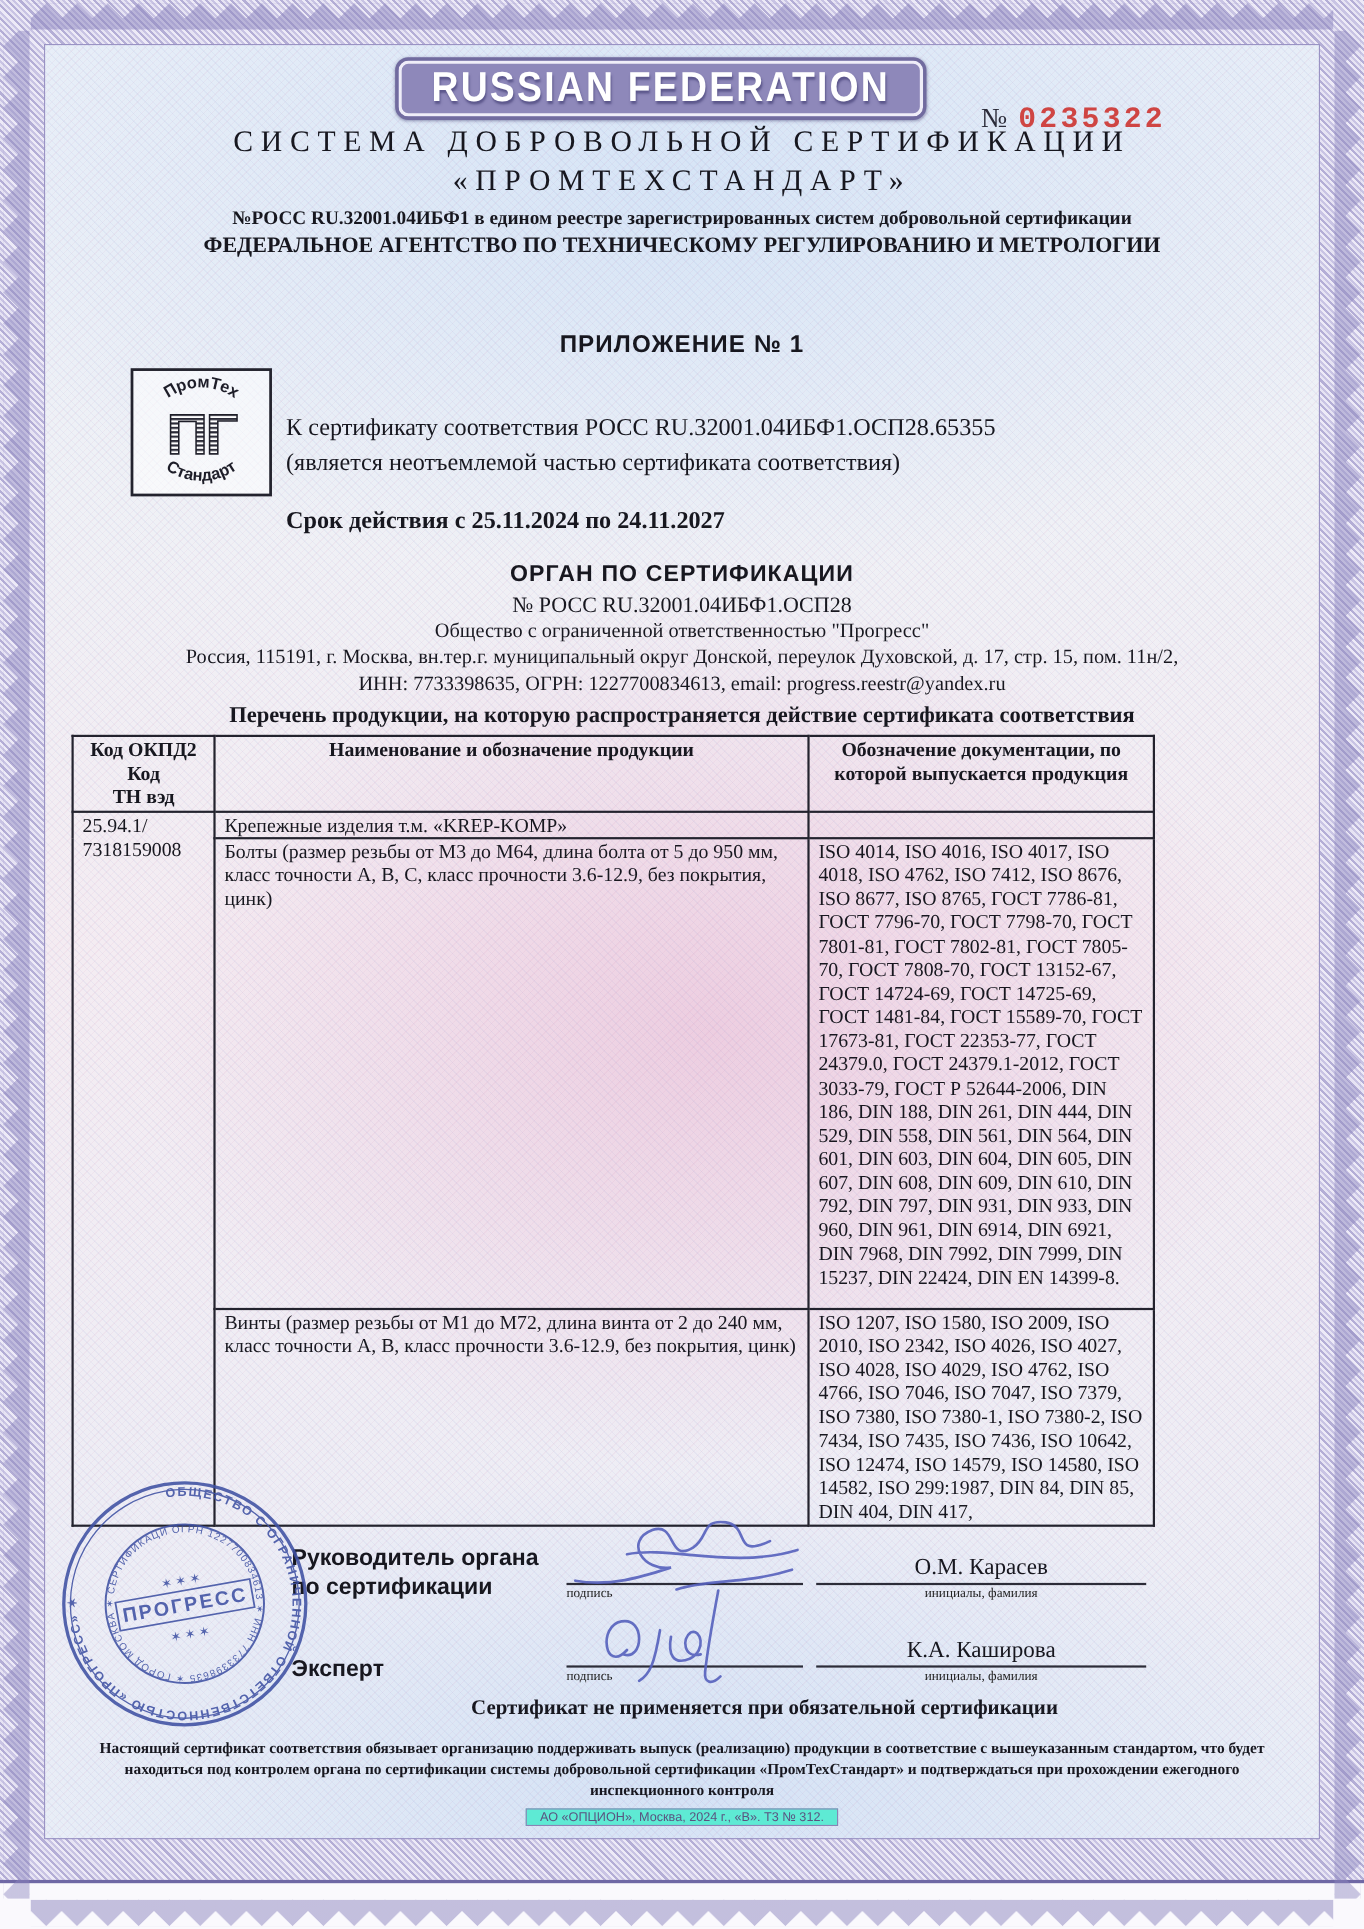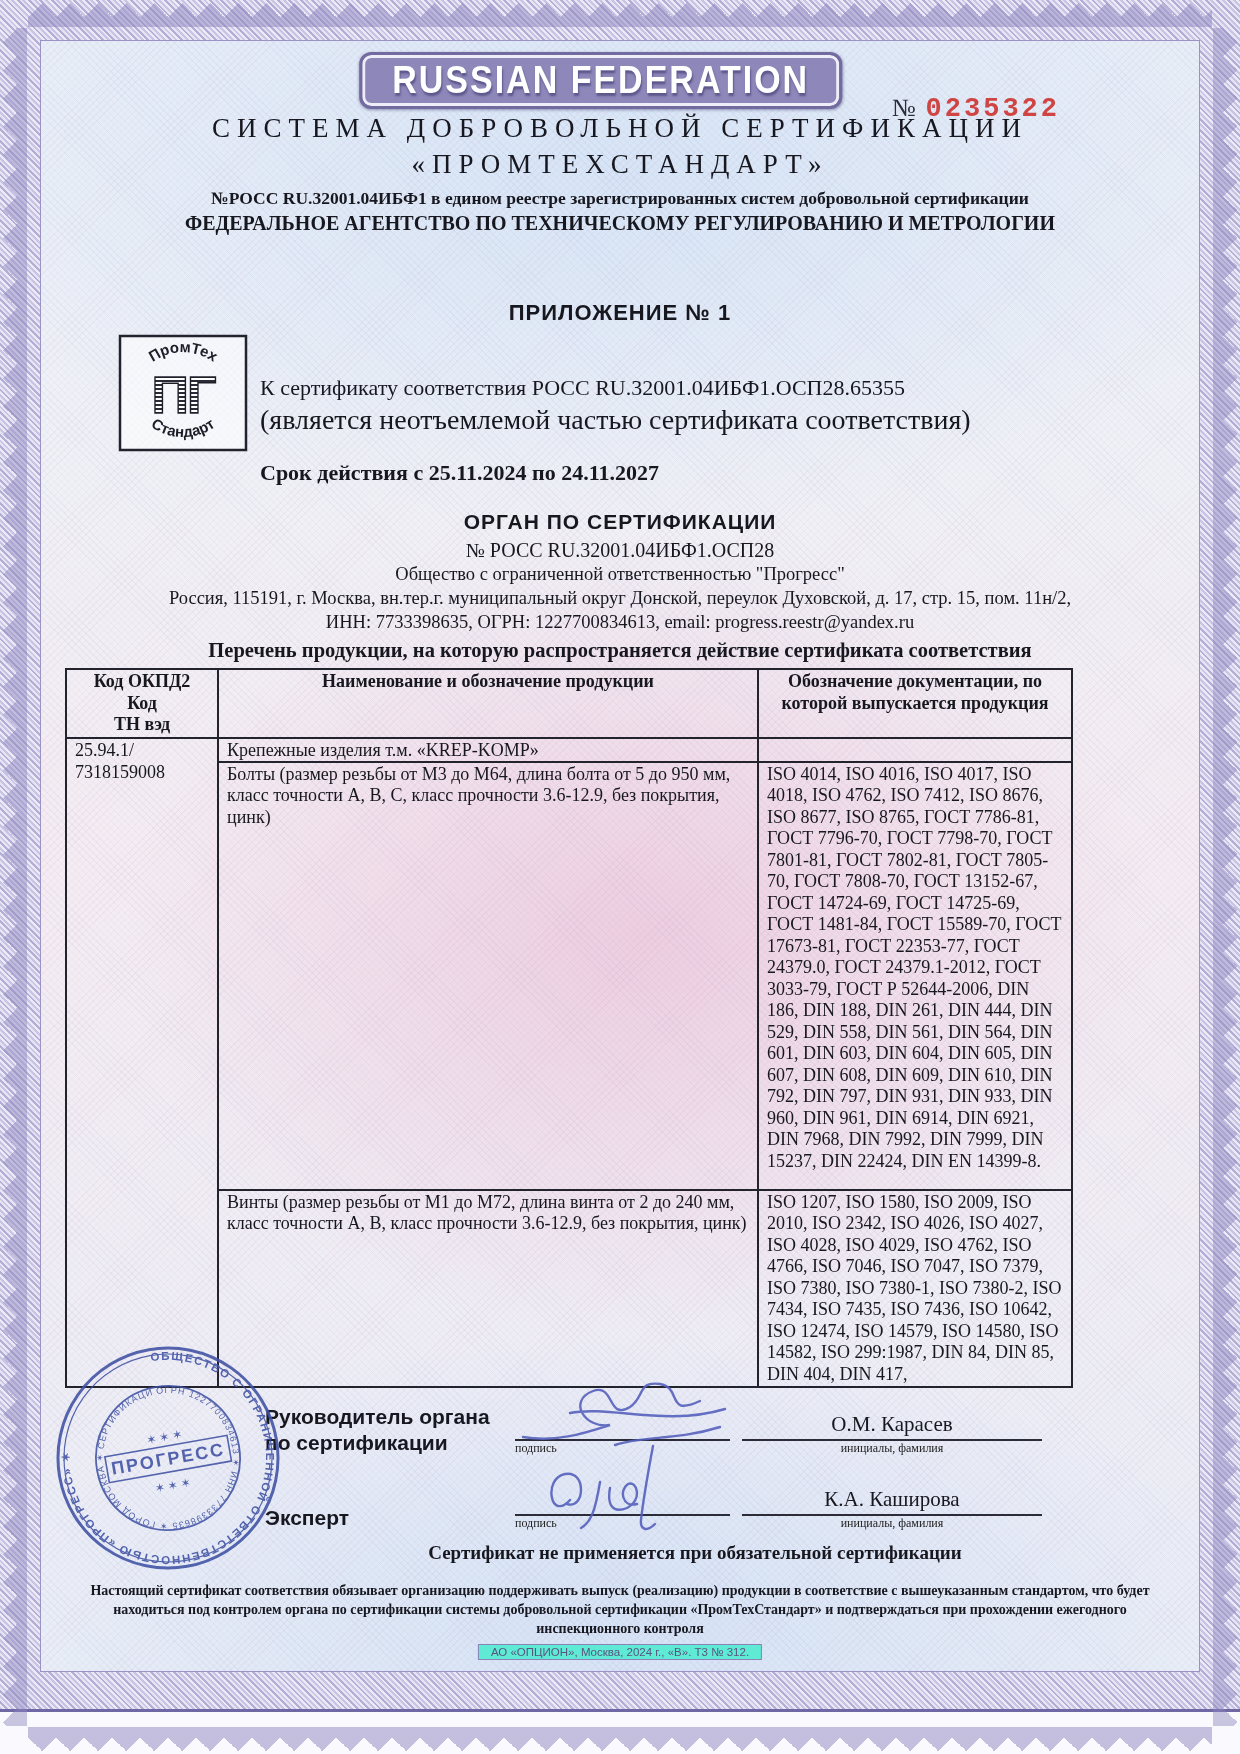--- a/index.html
+++ b/index.html
@@ -51,36 +51,36 @@
     letter-spacing:3px;color:#cf4543;}
 
   .t-center{text-align:center;}
   .title1{margin-top:72px;font-size:27px;letter-spacing:7px;line-height:32px;}
   .title2{margin-top:4px;font-size:27px;letter-spacing:7px;line-height:32px;}
   .registry{margin-top:7px;font-size:17.5px;font-weight:bold;line-height:22px;}
   .agency{margin-top:2px;font-size:20px;font-weight:bold;line-height:25px;}
   .appendix-title{margin-top:60px;font-family:"Liberation Sans",sans-serif;font-weight:bold;
     font-size:22px;line-height:34px;letter-spacing:1px;}
   .to-cert{margin-top:44px;margin-left:195px;font-size:22px;line-height:28px;}
-  .integral{margin-top:4px;margin-left:195px;font-size:28px;line-height:28px;}
+  .integral{margin-top:4px;margin-left:195px;font-size:22px;line-height:28px;}
   .validity{margin-top:25px;margin-left:195px;font-size:22px;line-height:28px;font-weight:600;}
   .organ-h{margin-top:22px;font-family:"Liberation Sans",sans-serif;font-weight:bold;font-size:21px;line-height:26px;letter-spacing:1px;}
   .organ-no{margin-top:3px;font-size:20px;line-height:24px;}
   .org-line{margin-top:1px;font-size:18.5px;line-height:23px;}
   .list-title{margin-top:4px;font-size:20.5px;font-weight:bold;line-height:25px;}
 
   
   .logo{position:absolute;left:68px;top:288px;}
 
   
   table.products{border-collapse:collapse;table-layout:fixed;width:985px;margin-top:5px;}
   table.products td{border:2px solid #23232e;vertical-align:top;padding:1px 8px;
     font-size:18px;line-height:21.5px;box-sizing:border-box;}
   td.th{font-weight:bold;text-align:center;font-size:19.5px;line-height:24px;padding-top:4px;padding-bottom:4px;}
-  td.c-code{width:152px;}
+  td.c-code{width:129px;}
   td.c-name{width:540px;}
   td.c-docs{width:314px;}
   .docs-text{font-size:17.5px;line-height:20.6px;}
   .hdr-line{display:block;}
   tr.r-krep td{height:24px;line-height:22px;padding-top:0;padding-bottom:0;}
   tr.r-bolts td{height:428px;}
   tr.r-screws td{height:192px;}
 
   
   .sig-row{display:flex;align-items:flex-end;margin-left:200px;}

